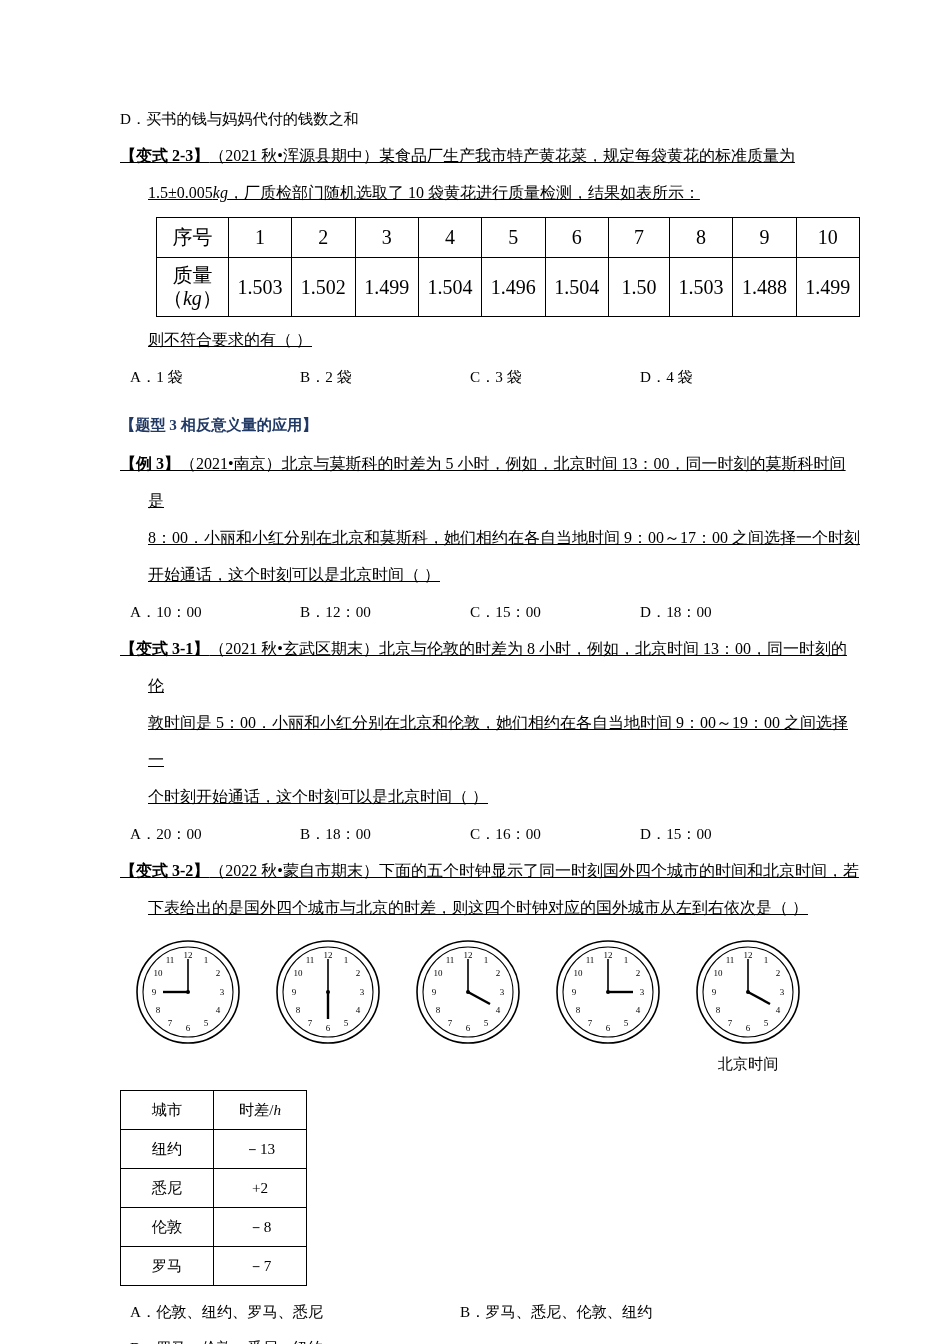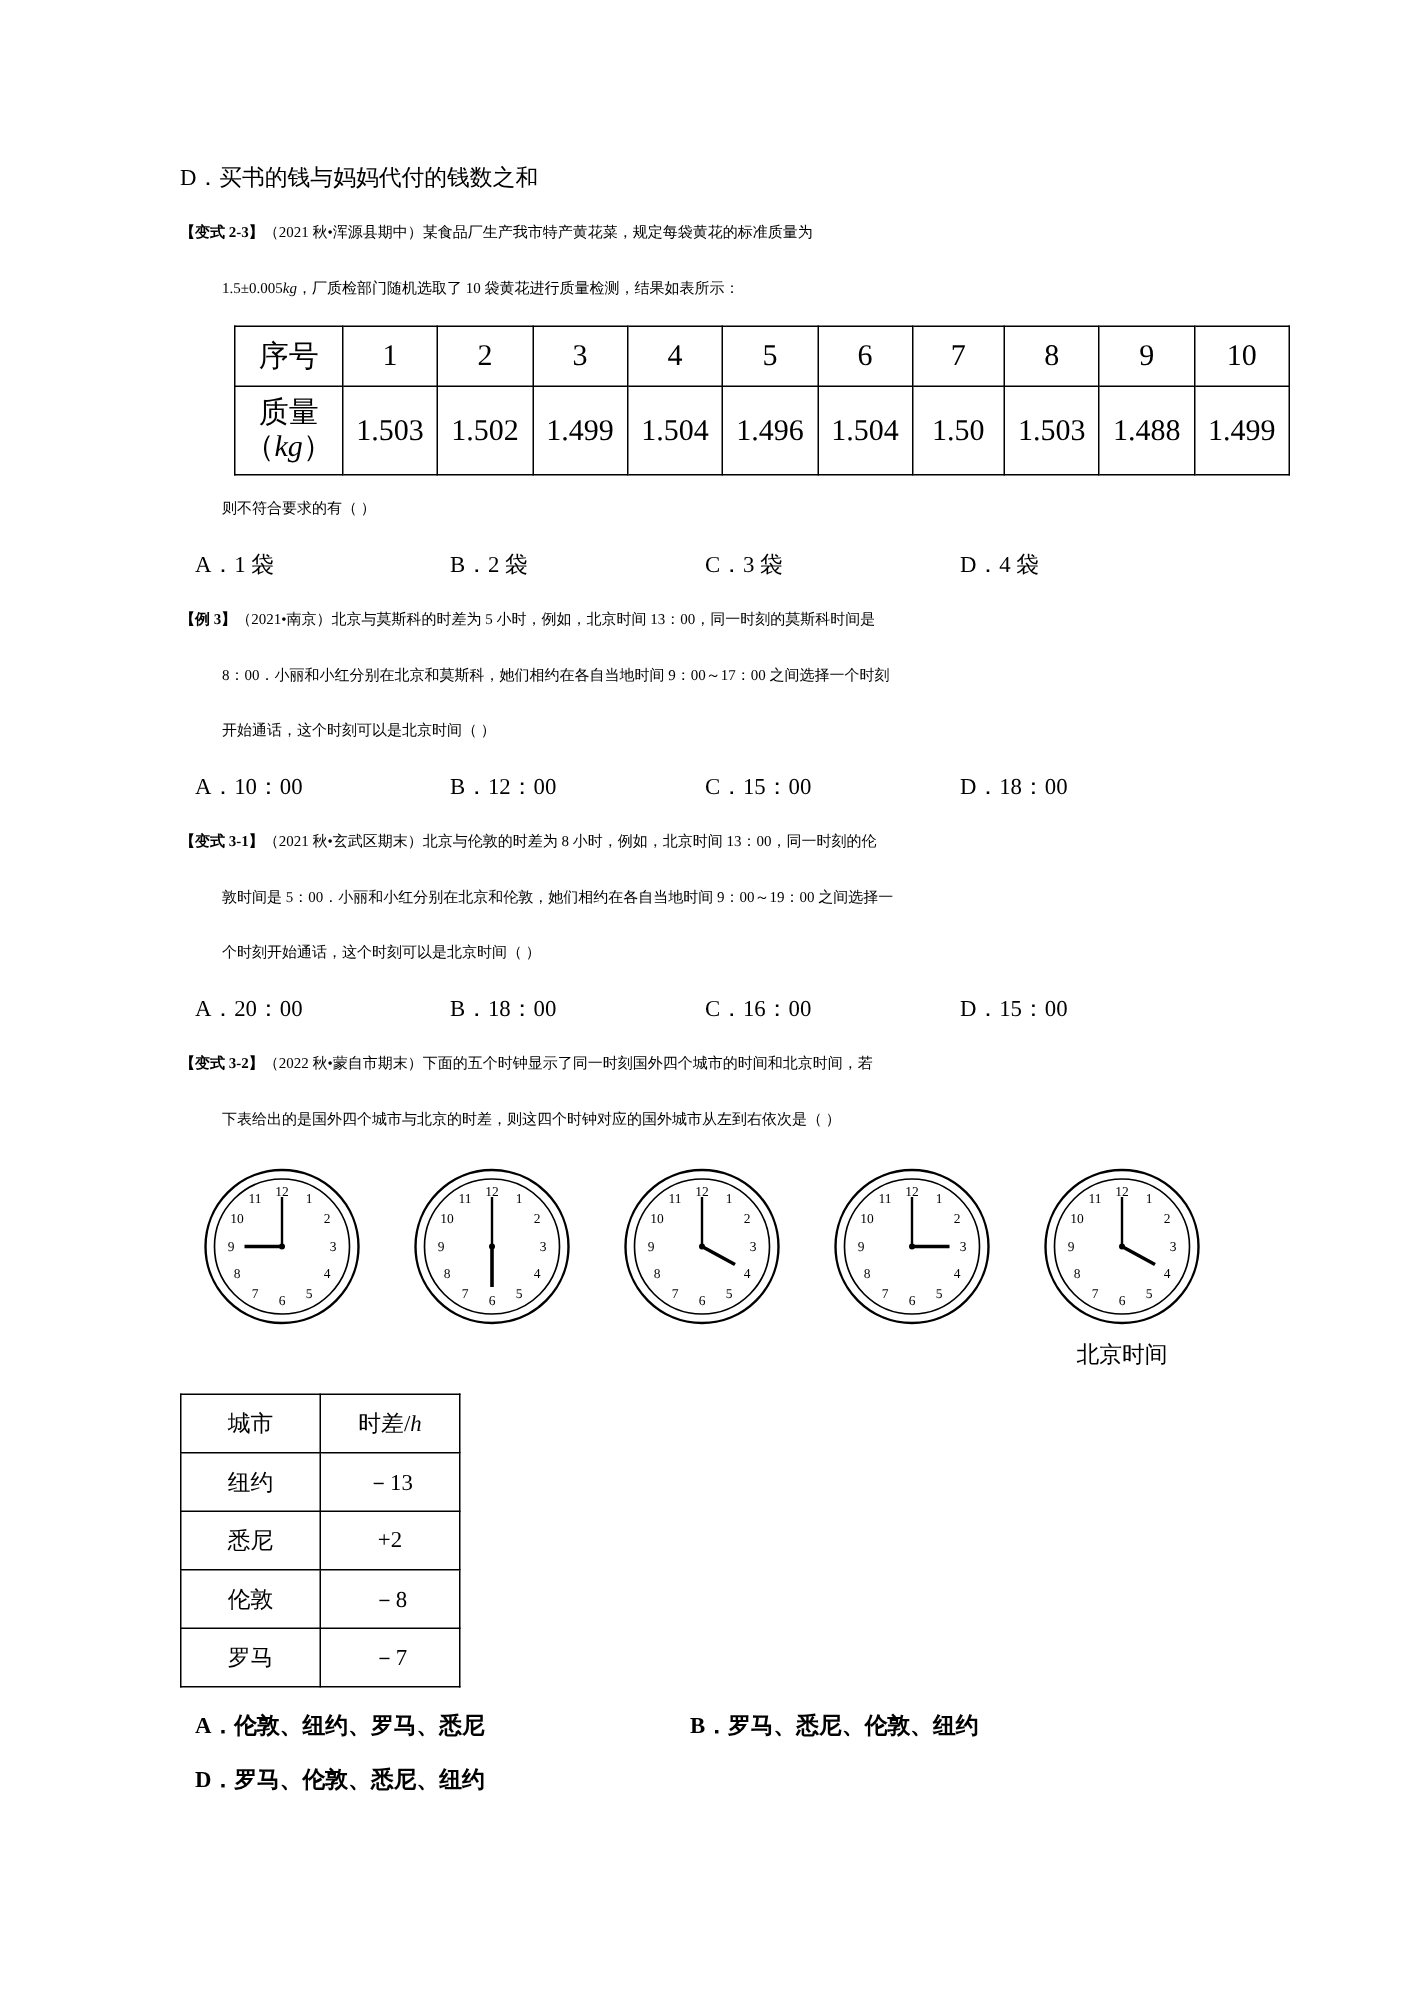--- a/index.html
+++ b/index.html
@@ -27,22 +27,23 @@
     left: 120px;
     top: 100px;
     width: 740px;
   }
   .line {
     font-size: 15.2px;
     line-height: 37px;
     white-space: nowrap;
   }
   .para {
-    font-size: 10px;
+    font-size: 16px;
     line-height: 37px;
+    text-decoration: underline;
   }
   .hang {
     padding-left: 28px;
     text-indent: -28px;
   }
   .hang2 {
     padding-left: 28px;
   }
   .section-title {
     font-size: 15.2px;
@@ -124,21 +125,20 @@
   .ctable td.c2 { width: 72px; }
 
   .answers-block {
     margin-top: 8px;
   }
   .answers-row {
     display: flex;
     font-size: 15.2px;
     line-height: 36px;
     padding-left: 10px;
-    font-weight: bold;
   }
   .answers-row .opt {
     width: 330px;
     white-space: nowrap;
   }
 </style>
 </head>
 <body>
 
 <div class="page">
@@ -189,20 +189,21 @@
 
     <div class="para hang2">则不符合要求的有（        ）</div>
 
     <div class="options-row">
       <span class="opt">A．1 袋</span>
       <span class="opt">B．2 袋</span>
       <span class="opt">C．3 袋</span>
       <span class="opt">D．4 袋</span>
     </div>
 
+    <div class="section-title">【题型 3   相反意义量的应用】</div>
 
     <div class="para hang">
       <b>【例 3】</b><span>（2021•南京）北京与莫斯科的时差为 5 小时，例如，北京时间 13：00，同一时刻的莫斯科时间是</span>
     </div>
     <div class="para hang2">8：00．小丽和小红分别在北京和莫斯科，她们相约在各自当地时间 9：00～17：00 之间选择一个时刻</div>
     <div class="para hang2">开始通话，这个时刻可以是北京时间（        ）</div>
 
     <div class="options-row">
       <span class="opt">A．10：00</span>
       <span class="opt">B．12：00</span>

